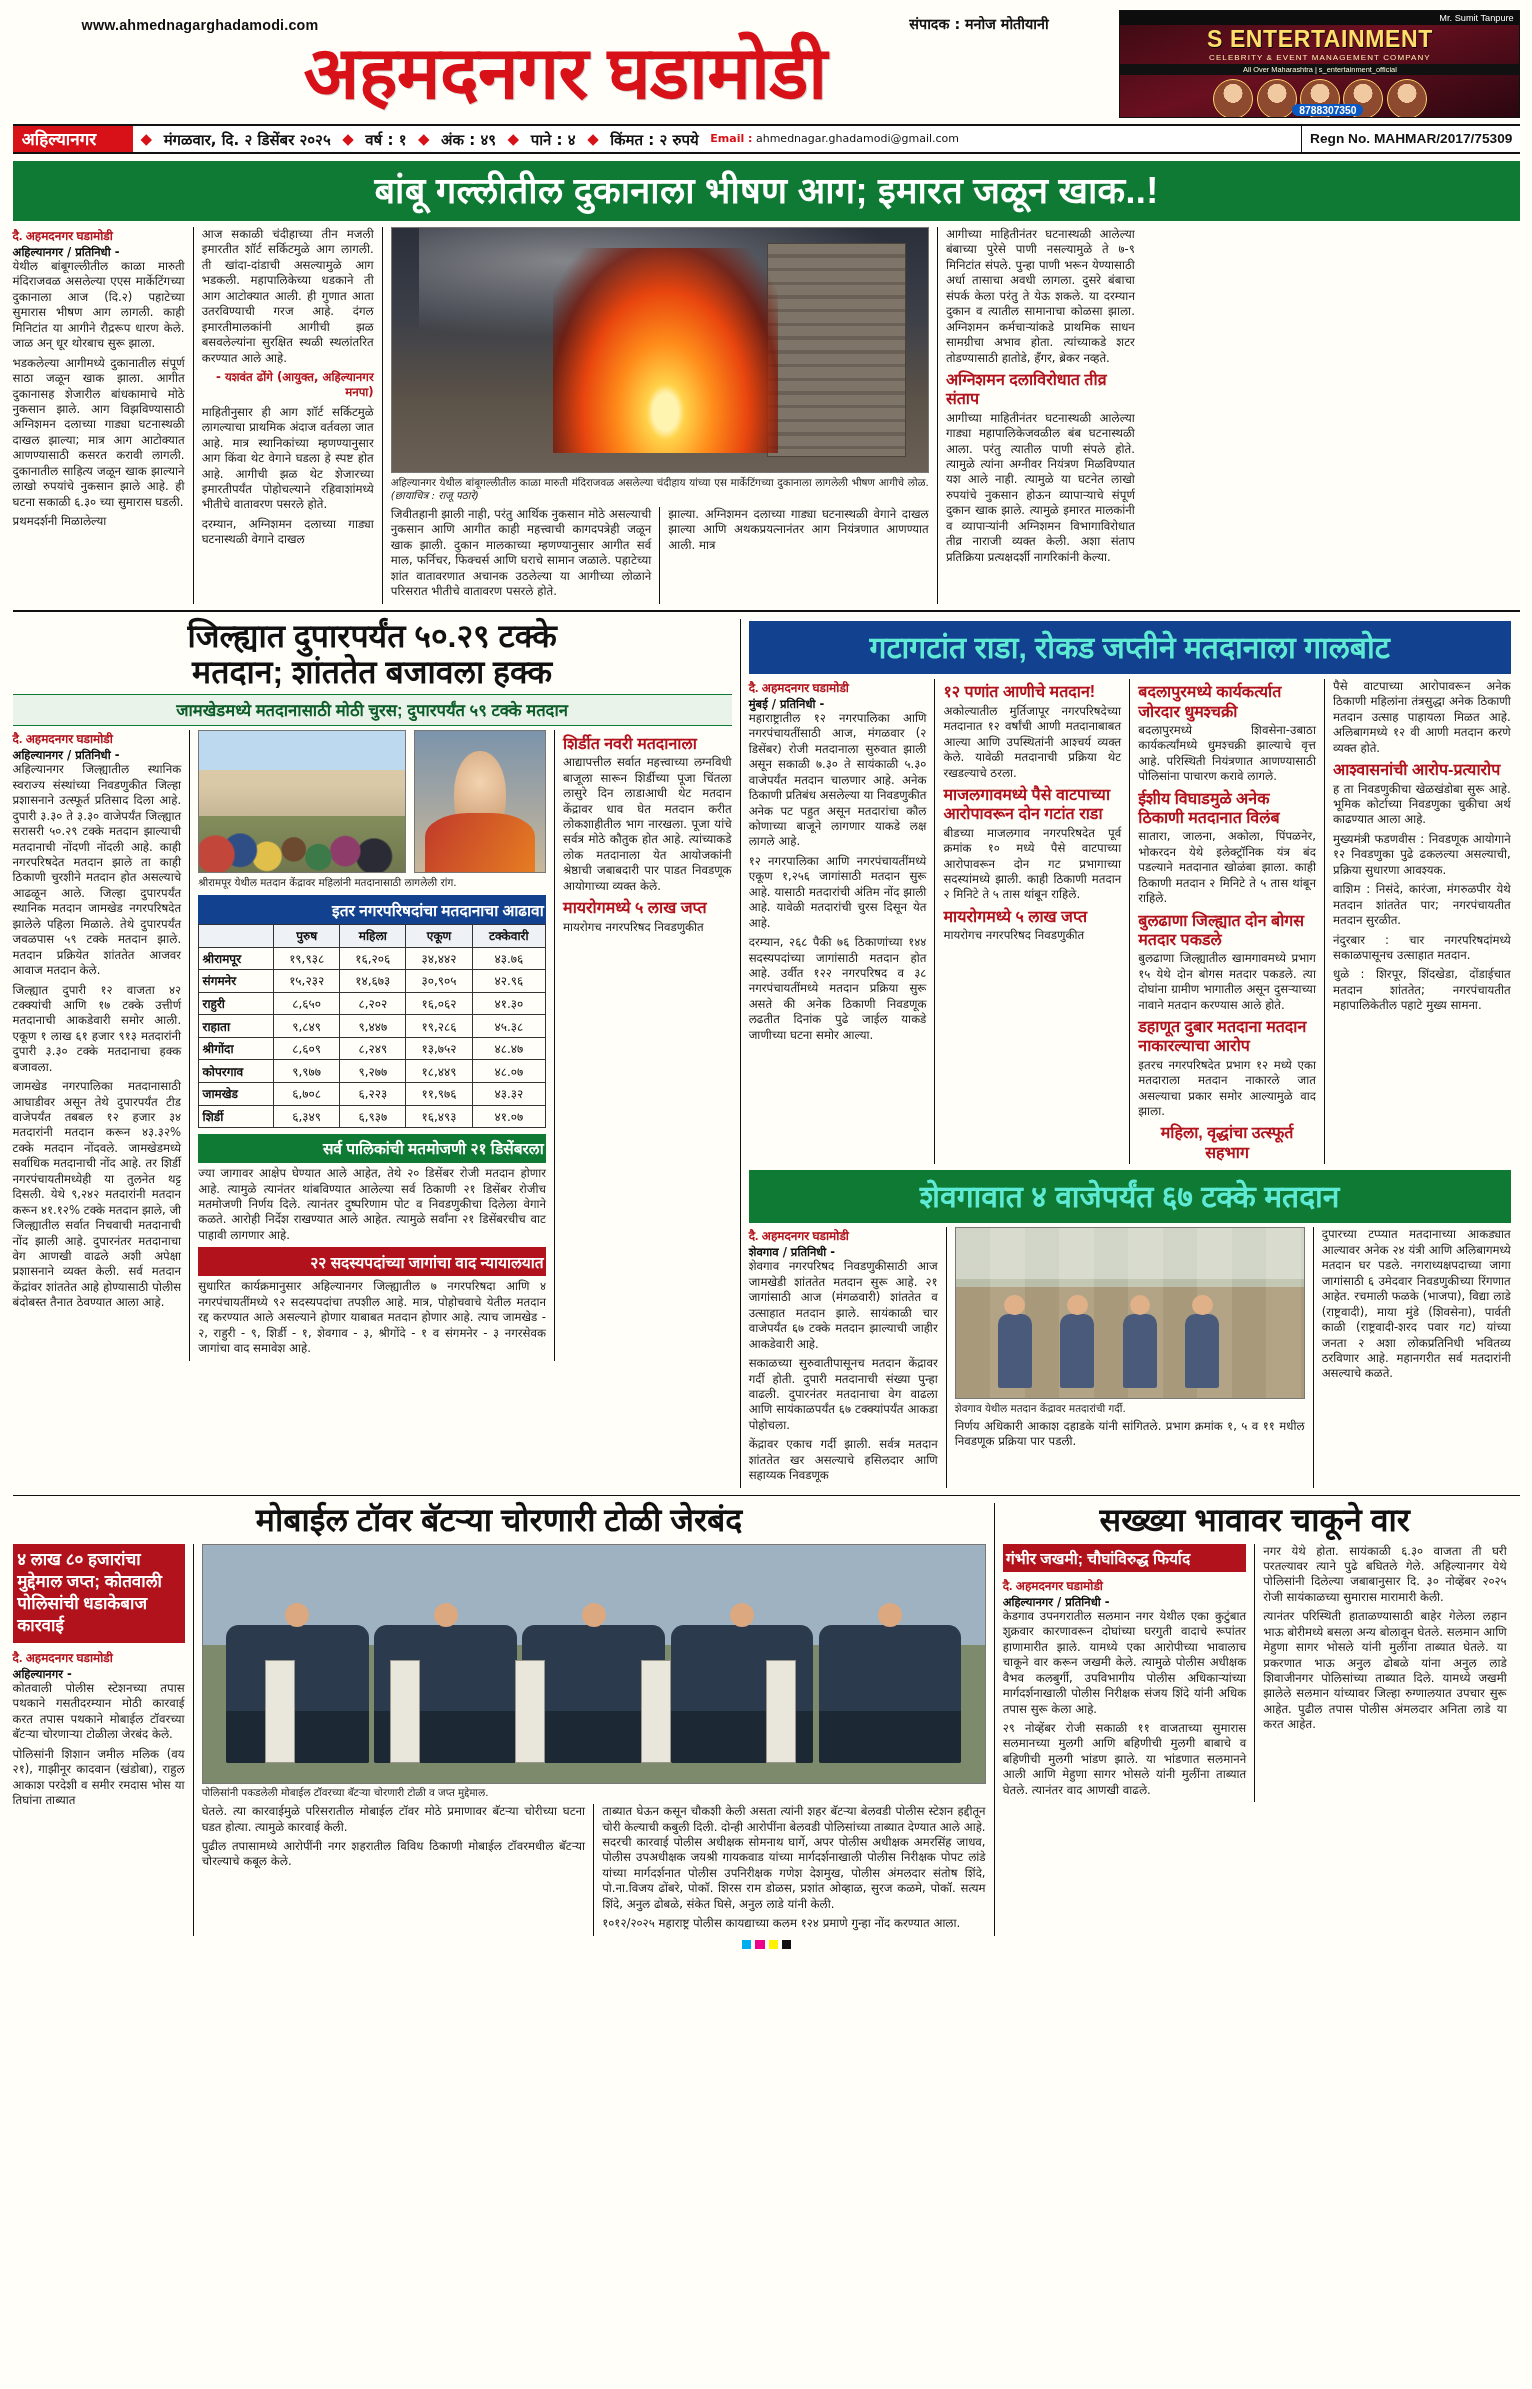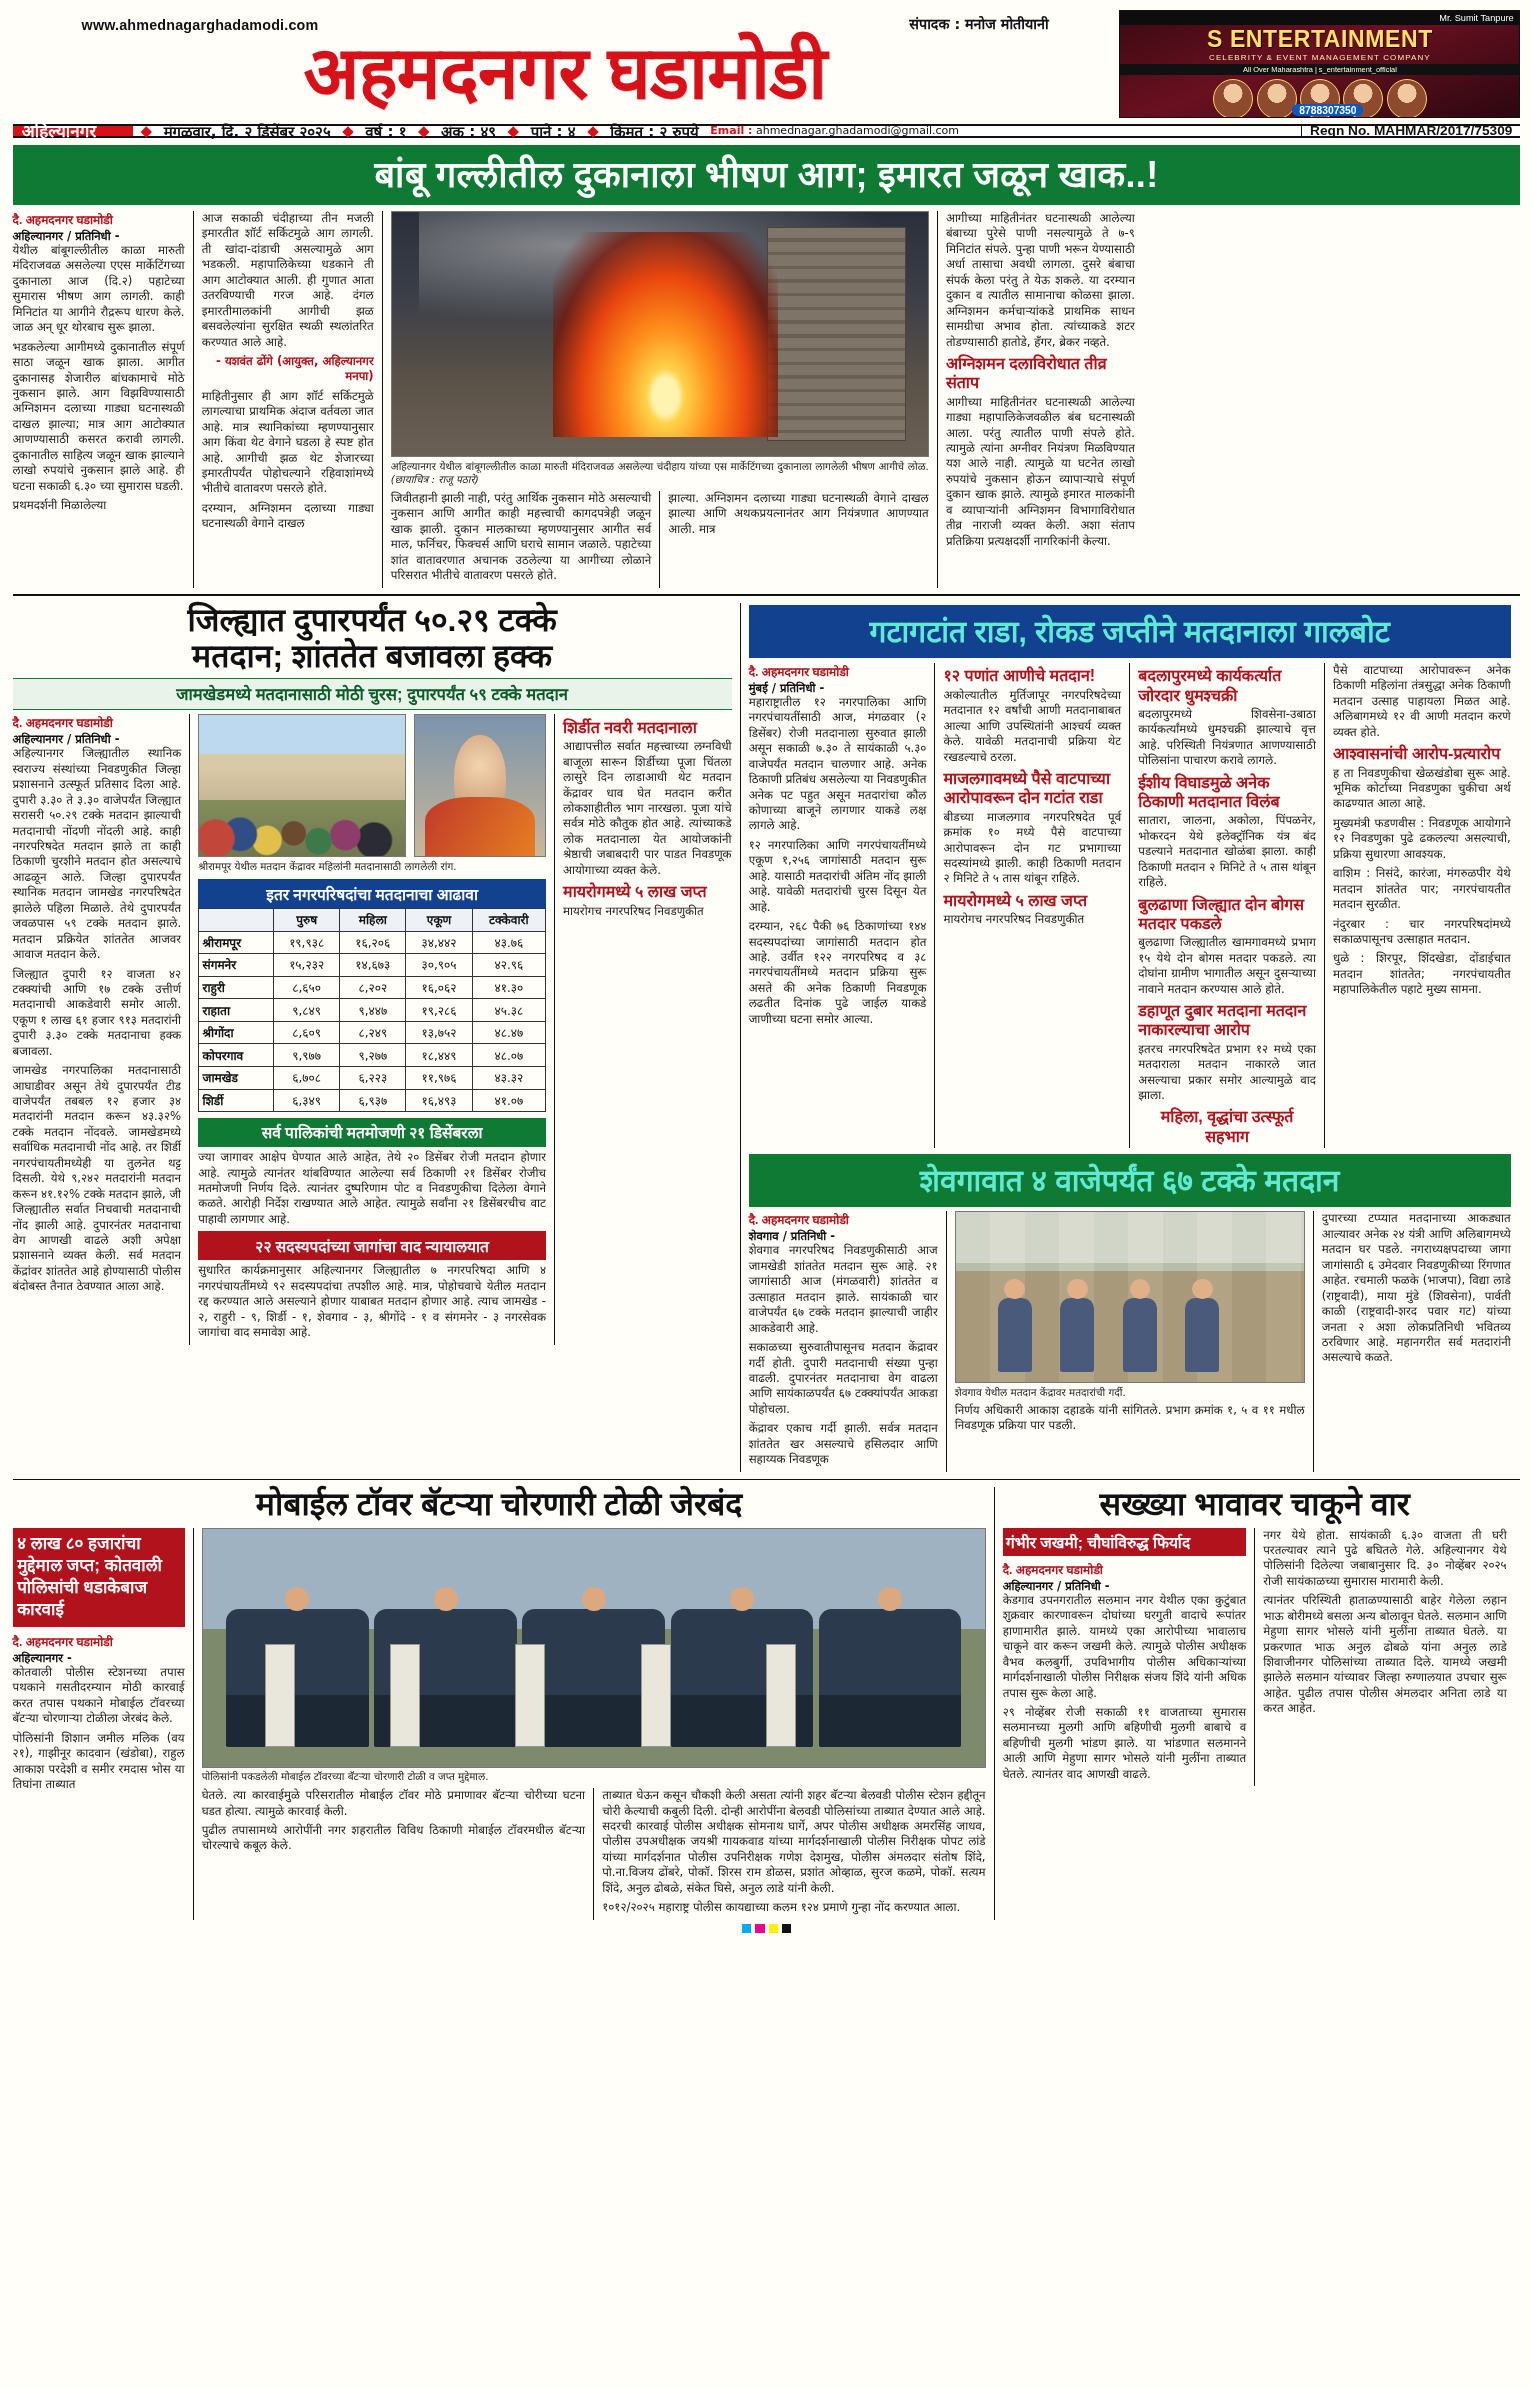--- a/index.html
+++ b/index.html
@@ -53,21 +53,21 @@
   .ad-phone { position:absolute; bottom:1.7px; left:16px; right:0; text-align:center; font-size:10.3px; font-weight:bold; color:#fff; }
   .ad-phone span { background:#0a58c2; padding:0.6px 6.9px; border-radius:5.7px;}
 
   
   .infobar {
     margin-top: 5.7px;
     border-top: 2.3px solid #111;
     border-bottom: 2.3px solid #111;
     display:flex; align-items:stretch;
     background:#fff;
-    height: 14px;
+    height: 30px;
   }
   .ib-left {
     background:#d81018; color:#fff; font-weight:bold; font-size:17px;
     display:flex; align-items:center; padding: 0 9.2px; min-width:120px;
     font-family:"Liberation Sans", sans-serif;
   }
   .ib-mid { flex:1; display:flex; align-items:center; gap:11.5px; padding:0 8px; font-size:15px; font-weight:bold; }
   .ib-mid .sep { color:#d81018; font-weight:bold; }
   .ib-mail { font-size:11px; font-weight:normal; color:#111;}
   .ib-mail b { color:#d81018; }
@@ -176,21 +176,21 @@
   .ph-police { height: 240px; background: linear-gradient(to bottom,#8fa6b8 0 40%, #6d7a63 40% 100%); }
   .ph-police .wall { position:absolute; inset:0; background:
       linear-gradient(to bottom, #9fb2c2 0 42%, #7d8a6c 42% 100%); }
   .ph-police .row { position:absolute; bottom:8%; left:3%; right:3%; height:58%; display:flex; gap:5.7px; justify-content:space-between;}
   .ph-police .cop { flex:1; background: linear-gradient(to bottom,#2b3a4d 0 62%, #1d2835 62% 100%); border-radius:12.6px 12.6px 1.7px 1.7px; position:relative;}
   .ph-police .cop:before { content:""; position:absolute; left:50%; transform:translateX(-50%); top:-22px; width:24px; height:24px; border-radius:50%; background:#dba87f;}
   .ph-police .tower { position:absolute; bottom:8%; width:30px; height:103px; background:#e9e6dc; border:0.6px solid #9b978c;}
 
   
   .tbl-title {
-    background:#12418f; color:#fff; text-align:center; font-weight:bold;
+    background:#12418f; color:#fff; text-align:right; font-weight:bold;
     font-size:15.5px; padding:3.4px 2.3px; font-family:"Liberation Sans", sans-serif;
   }
   .tbl-title.green { background:#0f7a34; }
   .tbl-title.red { background:#b1121b; }
   table.data { width:100%; border-collapse:collapse; font-size:12px; }
   table.data th, table.data td {
     border:0.6px solid #333; padding:2.3px 3.4px; text-align:center;
   }
   table.data th { background:#eef1f6; font-weight:bold; }
   table.data td.name { text-align:left; font-weight:bold; }

